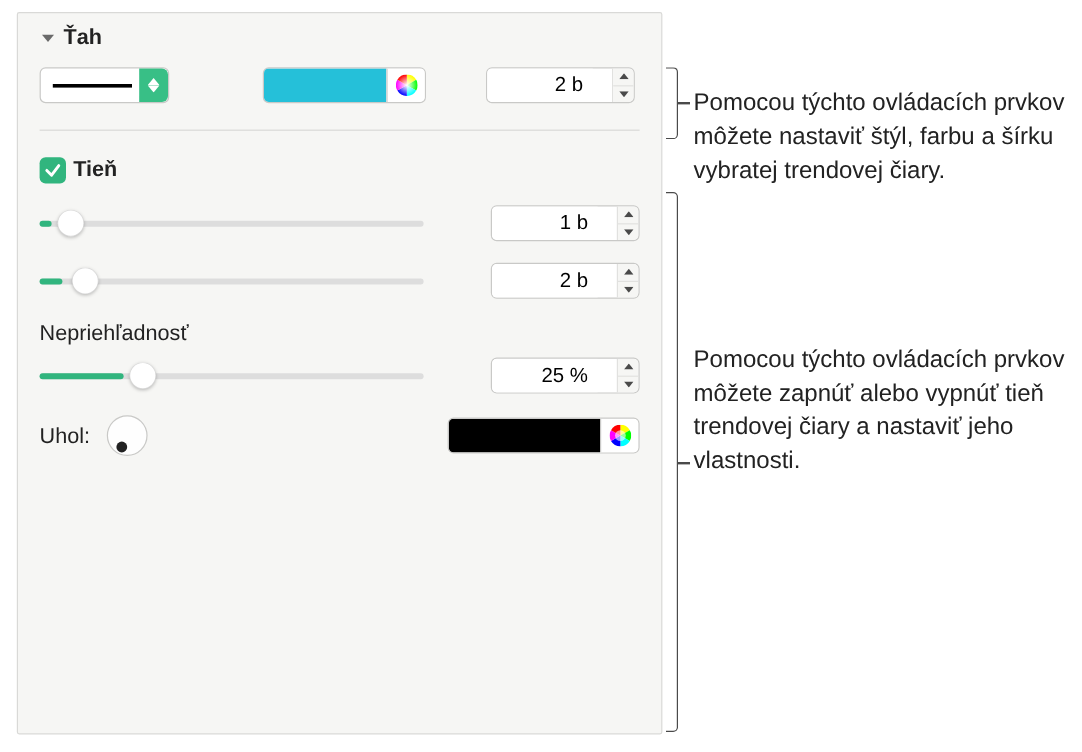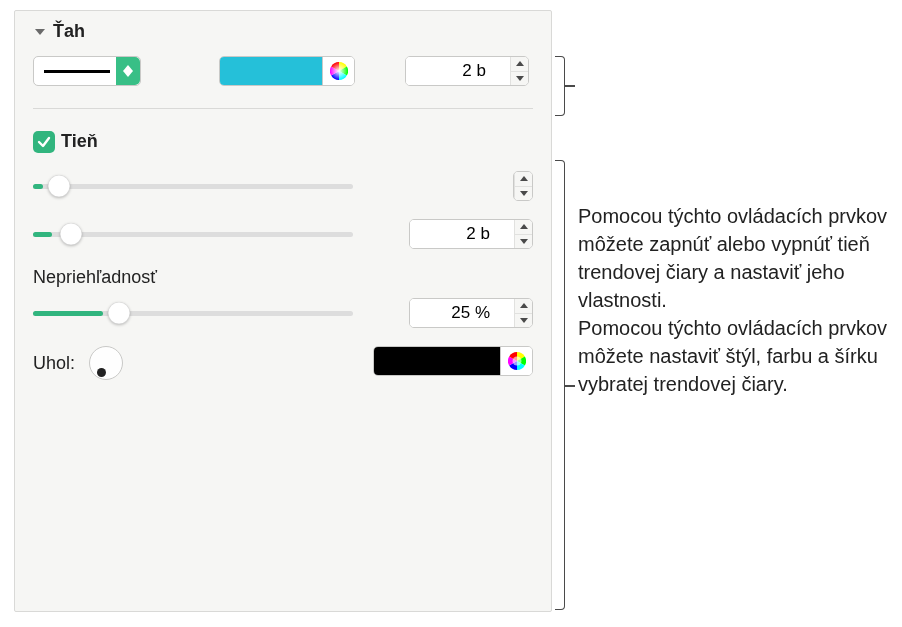--- a/index.html
+++ b/index.html
@@ -172,21 +172,21 @@
   .slider-thumb {
     position: absolute; top: 50%;
     width: 22px; height: 22px;
     background: #fff;
     border-radius: 50%;
     transform: translate(-50%, -50%);
     box-shadow: 0 1px 3px rgba(0,0,0,0.25), inset 0 0 0 0.5px rgba(0,0,0,0.15);
   }
 
   .angle-row {
-    display: flex; justify-content: space-between;
+    display: flex; align-items: center; justify-content: space-between;
     gap: 12px;
   }
   .angle-inline-left {
     display: flex; align-items: center; gap: 14px;
   }
   .angleLabel { font-size: 18px; }
   .angle-dial {
     width: 34px; height: 34px;
     border-radius: 50%;
     background: #fefefe;
@@ -318,20 +318,21 @@
 
   <div class="slider-block">
     <div class="slider-row">
       <div class="slider-track-wrap">
         <div class="slider-track">
             <div class="slider-fill" id="blurFill" style="width: 3%;"></div>
           </div>
         <div class="slider-thumb" id="blurThumb" style="left: 8%;"></div>
       </div>
       <div class="numbox">
+        <input class="numbox-input narrow" value="1 b" style="">
         <div class="stepper">
           <div class="step-btn">
               <svg width="8" height="5">
                 <path d="M0 5 L4 0 L8 5 Z" fill="#4a4a4a"></path>
               </svg>
             </div>
           <div class="step-btn">
               <svg width="8" height="5">
                 <path d="M0 0 L4 5 L8 0 Z" fill="#4a4a4a"></path>
               </svg>
@@ -420,15 +421,15 @@
   </div>
 
 </div>
 
 <div class="bracket b1"></div>
 <div class="lead l1"></div>
 <div class="bracket b2"></div>
 <div class="lead l2"></div>
 
 <div class="callouts">
+  <div class="callout c1">Pomocou týchto ovládacích prvkov môžete nastaviť štýl, farbu a šírku vybratej trendovej čiary.</div>
   <div class="callout c2">Pomocou týchto ovládacích prvkov môžete zapnúť alebo vypnúť tieň trendovej čiary a nastaviť jeho vlastnosti.</div>
-  <div class="callout c1">Pomocou týchto ovládacích prvkov môžete nastaviť štýl, farbu a šírku vybratej trendovej čiary.</div>
 </div>
 
 </body></html>

